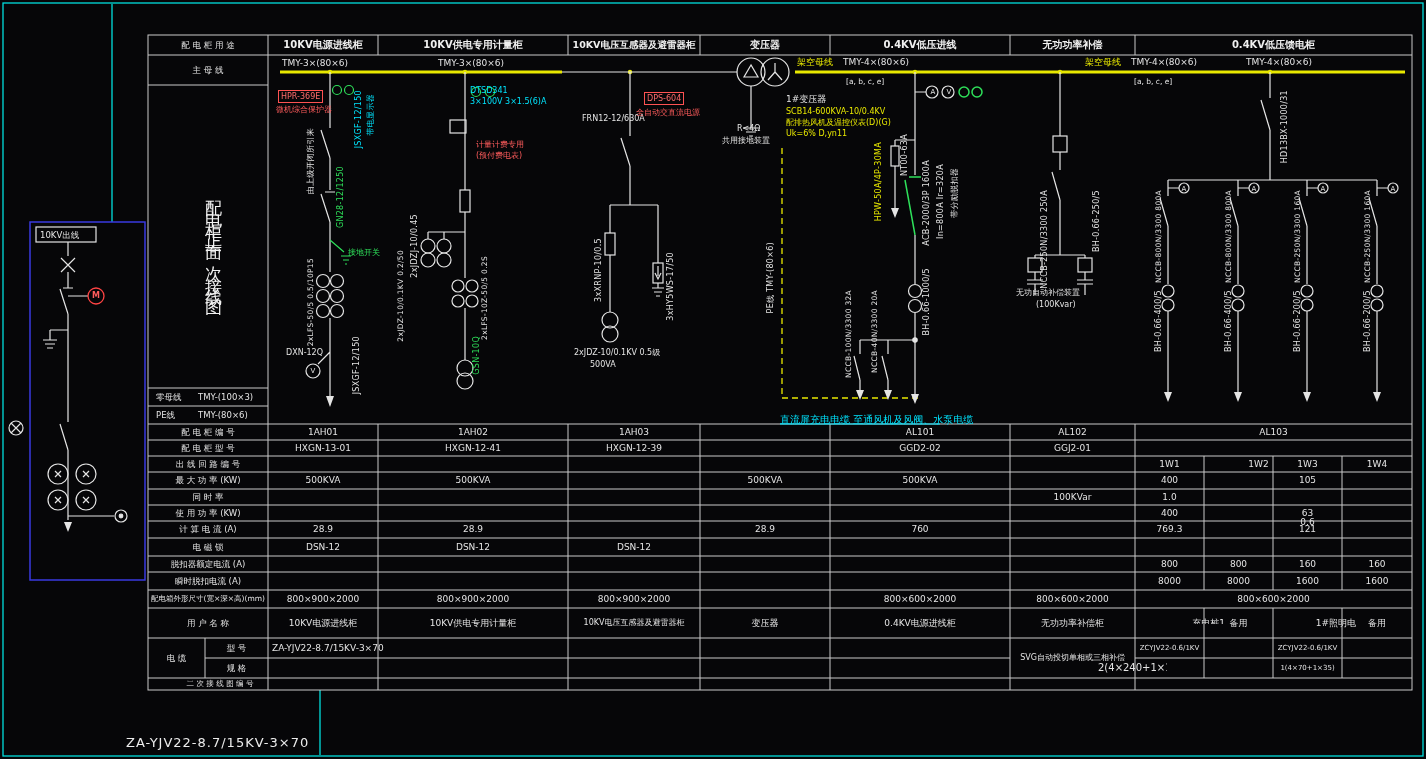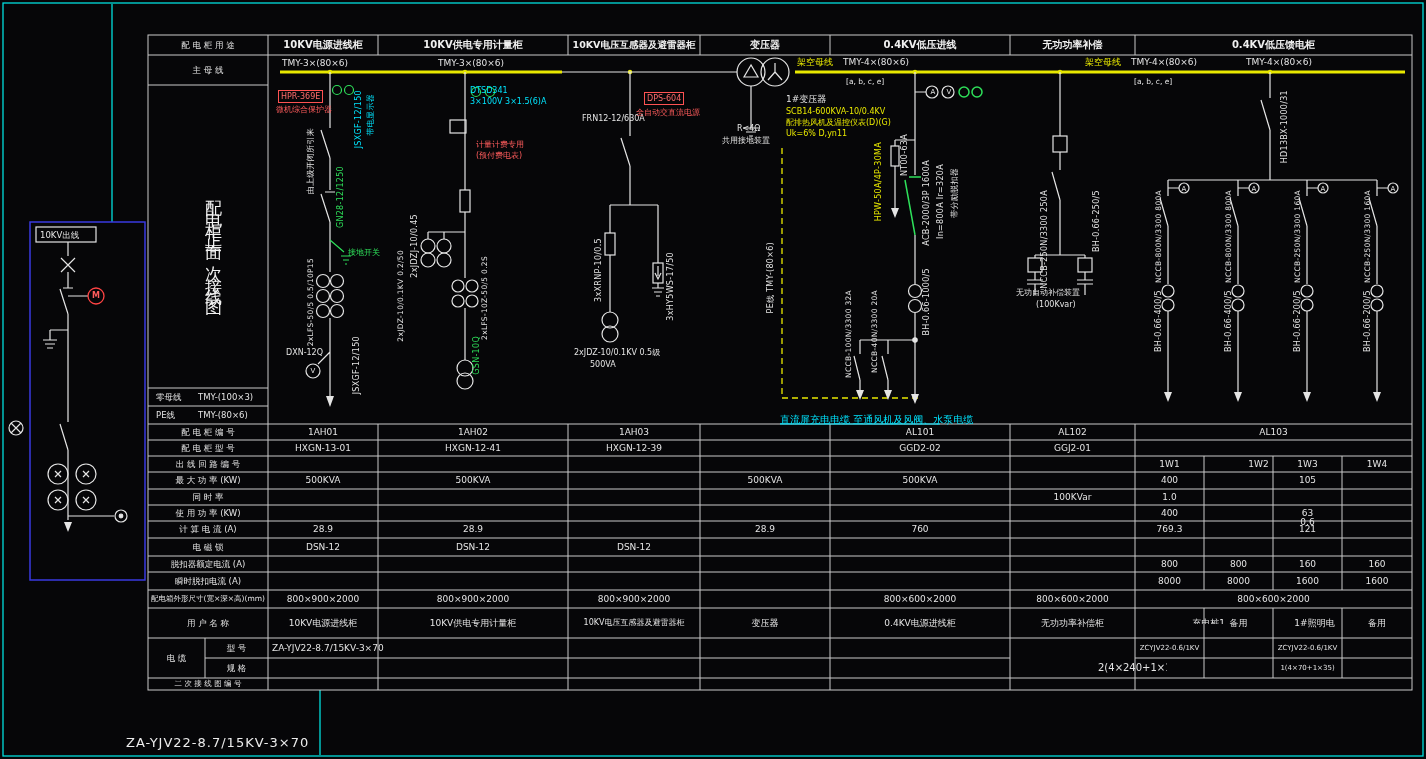--- a/index.html
+++ b/index.html
@@ -283,21 +283,21 @@
 <div class="rl" style="top:505px;height:16px;line-height:16px;">使 用 功 率 (KW)</div>
 <div class="rl" style="top:521px;height:17px;line-height:17px;">计 算 电 流 (A)</div>
 <div class="rl" style="top:538px;height:18px;line-height:18px;">电 磁 锁</div>
 <div class="rl" style="top:556px;height:16px;line-height:16px;">脱扣器额定电流 (A)</div>
 <div class="rl" style="top:572px;height:18px;line-height:18px;">瞬时脱扣电流 (A)</div>
 <div class="rl" style="top:590px;height:18px;line-height:18px;font-size:7.5px;">配电箱外形尺寸(宽×深×高)(mm)</div>
 <div class="rl" style="top:608px;height:30px;line-height:30px;">用 户 名 称</div>
 <div class="rl" style="top:638px;width:57px;height:40px;line-height:40px;">电 缆</div>
 <div class="rl" style="left:205px;top:638px;width:63px;height:20px;line-height:20px;">型 号</div>
 <div class="rl" style="left:205px;top:658px;width:63px;height:20px;line-height:20px;">规 格</div>
-<div class="rl" style="top:678px;height:12px;line-height:12px;font-size:7.5px;">二 次 接 线 图 编 号</div>
+<div class="rl" style="top:678px;height:12px;line-height:12px;font-size:7.5px;padding-left:12px;">二 次 接 线 图 编 号</div>
 
 <div class="cell" style="left:268px;top:424px;width:110px;height:16px;line-height:16px;">1AH01</div>
 <div class="cell" style="left:378px;top:424px;width:190px;height:28px;line-height:16px;">1AH02</div>
 <div class="cell" style="left:568px;top:424px;width:132px;height:16px;line-height:16px;">1AH03</div>
 <div class="cell" style="left:830px;top:424px;width:180px;height:16px;line-height:16px;">AL101</div>
 <div class="cell" style="left:1010px;top:424px;width:125px;height:16px;line-height:16px;">AL102</div>
 <div class="cell" style="left:1135px;top:424px;width:277px;height:16px;line-height:16px;">AL103</div>
 
 <div class="cell" style="left:268px;top:440px;width:110px;height:16px;line-height:16px;">HXGN-13-01</div>
 <div class="cell" style="left:378px;top:440px;width:190px;height:16px;line-height:16px;">HXGN-12-41</div>
@@ -353,24 +353,25 @@
 <div class="cell" style="left:1135px;top:590px;width:277px;height:18px;line-height:18px;">800×600×2000</div>
 
 <div class="cell" style="left:268px;top:608px;width:110px;height:30px;line-height:30px;">10KV电源进线柜</div>
 <div class="cell" style="left:378px;top:608px;width:190px;height:30px;line-height:30px;">10KV供电专用计量柜</div>
 <div class="cell" style="left:568px;top:608px;width:132px;height:30px;line-height:30px;font-size:8px;">10KV电压互感器及避雷器柜</div>
 <div class="cell" style="left:700px;top:608px;width:130px;height:30px;line-height:30px;">变压器</div>
 <div class="cell" style="left:830px;top:608px;width:180px;height:40px;line-height:30px;border-radius:13px;">0.4KV电源进线柜</div>
 <div class="cell" style="left:1010px;top:608px;width:125px;height:30px;line-height:30px;">无功功率补偿柜</div>
 <div class="cell" style="left:1135px;top:608px;width:69px;height:16px;line-height:30px;margin-left:39px;">充电桩1</div>
 <div class="cell" style="left:1204px;top:608px;width:69px;height:30px;line-height:30px;">备用</div>
-<div class="cell" style="left:1273px;top:608px;width:83px;height:30px;line-height:30px;">1#照明电</div>
+<div class="cell" style="left:1273px;top:608px;width:83px;height:30px;line-height:30px;text-align:right;">1#照明电</div>
 <div class="cell" style="left:1342px;top:608px;width:70px;height:30px;line-height:30px;">备用</div>
 
 <div class="cell" style="left:272px;top:638px;width:200px;height:20px;line-height:20px;text-align:left;">ZA-YJV22-8.7/15KV-3×70</div>
+<div class="cell" style="left:1010px;top:638px;width:125px;height:40px;line-height:40px;font-size:8px;">SVG自动投切单相或三相补偿</div>
 <div class="cell" style="left:1135px;top:638px;width:69px;height:20px;line-height:20px;font-size:7px;">ZCYJV22-0.6/1KV</div>
 <div class="cell" style="left:1273px;top:638px;width:69px;height:20px;line-height:20px;font-size:7px;">ZCYJV22-0.6/1KV</div>
 <div class="cell" style="left:1098px;top:658px;width:69px;height:16px;line-height:20px;font-size:10px;">2(4×240+1×120)</div>
 <div class="cell" style="left:1273px;top:658px;width:69px;height:20px;line-height:20px;font-size:7px;">1(4×70+1×35)</div>
 
 <span class="foot" style="left:126px;top:735px;">ZA-YJV22-8.7/15KV-3×70</span>
 
 </div>
 
 </body></html>

